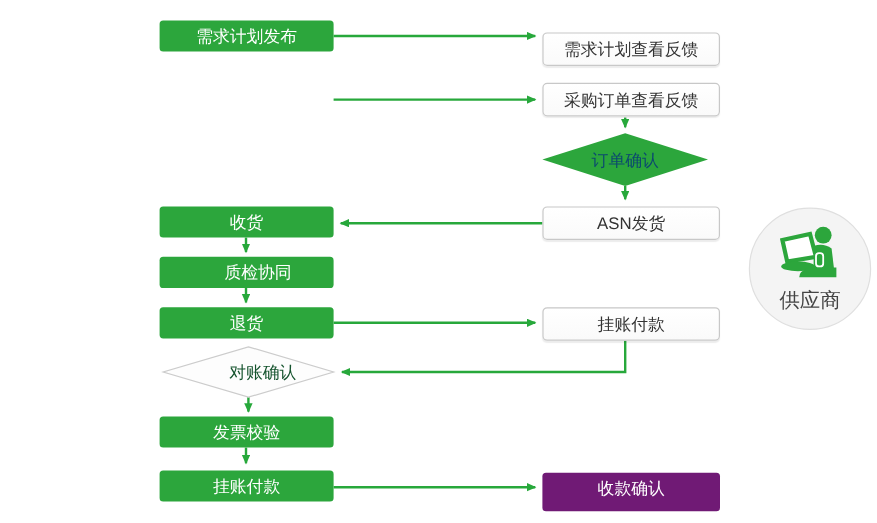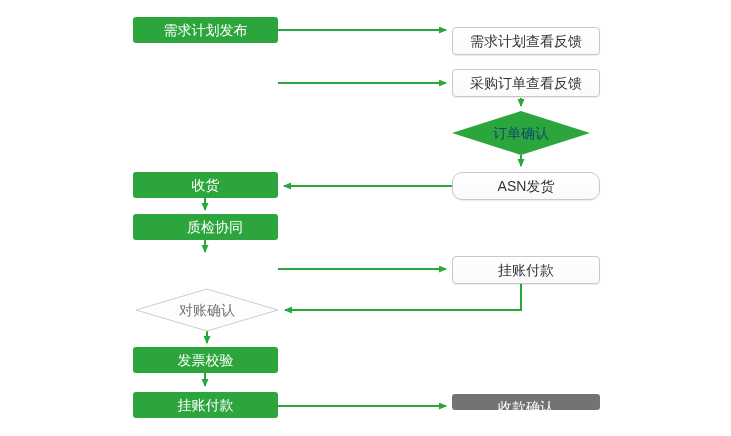--- a/index.html
+++ b/index.html
@@ -27,24 +27,24 @@
   .doc{
     background:linear-gradient(#ffffff,#fafafa);
     border:1px solid #C8C8C8;
     border-radius:4px;
     color:#333333;
     left:452px;width:148px;height:28px;
     line-height:26px;
     box-shadow:0 1px 1px rgba(0,0,0,0.08);
   }
   .highlight{
-    background:#737373;
+    background:#701a75;
     color:#ffffff;
     border-radius:3px;
-    left:452px;width:148px;height:16px;
+    left:452px;width:148px;height:32px;
     line-height:26px;
   }
   .diamond-label{
     position:absolute;
     text-align:center;
     font-size:14px;
     white-space:nowrap;
   }
   .actor{
     position:absolute;
@@ -95,30 +95,42 @@
       <path d="M278,406 L446,406" marker-end="url(#ah)"></path>
     </g>
   </svg>
 
   <svg id="shapes" width="731" height="436">
     <polygon points="521,111 590,133 521,155 452,133" fill="#2CA63C"></polygon>
     <polygon points="207,289 278,310 207,331 136,310" fill="#FDFDFD" stroke="#CCCCCC" stroke-width="1"></polygon>
   </svg>
 
 
+  <div class="actor" style="left:624px;">
+    <svg width="52" height="50" viewBox="0 0 104 100">
+      <circle cx="74" cy="18" r="14" fill="#2CA63C"></circle>
+      <path d="M58,36 Q74,30 88,40 L92,74 Q72,82 58,74 Z" fill="#2CA63C"></path>
+      <polygon points="6,26 52,16 62,54 14,62" fill="#ffffff" stroke="#2CA63C" stroke-width="7"></polygon>
+      <ellipse cx="32" cy="70" rx="28" ry="8" fill="#2CA63C"></ellipse>
+      <path d="M50,72 L96,72 L96,88 L34,88 Q34,78 50,72 Z" fill="#2CA63C"></path>
+      <rect x="62" y="48" width="12" height="22" rx="5" fill="#2CA63C" stroke="#ffffff" stroke-width="3"></rect>
+    </svg>
+    <div class="label">供应商</div>
+  </div>
 
   <div class="node process" style="top:17px;">需求计划发布</div>
   <div class="node process" style="top:172px;">收货</div>
   <div class="node process" style="top:214px;padding-left:19px;">质检协同</div>
+  <div class="node process" style="top:256px;">退货</div>
   <div class="node process" style="top:347px;">发票校验</div>
   <div class="node process" style="top:392px;">挂账付款</div>
 
   <div class="node doc" style="top:27px;">需求计划查看反馈</div>
   <div class="node doc" style="top:69px;">采购订单查看反馈</div>
-  <div class="node doc" style="top:172px;border-radius:10px;">ASN发货</div>
+  <div class="node doc" style="top:172px;">ASN发货</div>
   <div class="node doc" style="top:256px;">挂账付款</div>
 
   <div class="node highlight" style="top:394px;">收款确认</div>
 
   <div class="diamond-label" style="left:452px;top:111px;width:138px;height:44px;line-height:44px;color:#0c4a6e;">订单确认</div>
-  <div class="diamond-label" style="left:136px;top:289px;width:142px;height:42px;line-height:42px;color:#737373;">对账确认</div>
+  <div class="diamond-label" style="left:148px;top:289px;width:142px;height:42px;line-height:42px;color:#14532d;">对账确认</div>
 
 </div>
 
 </body></html>

